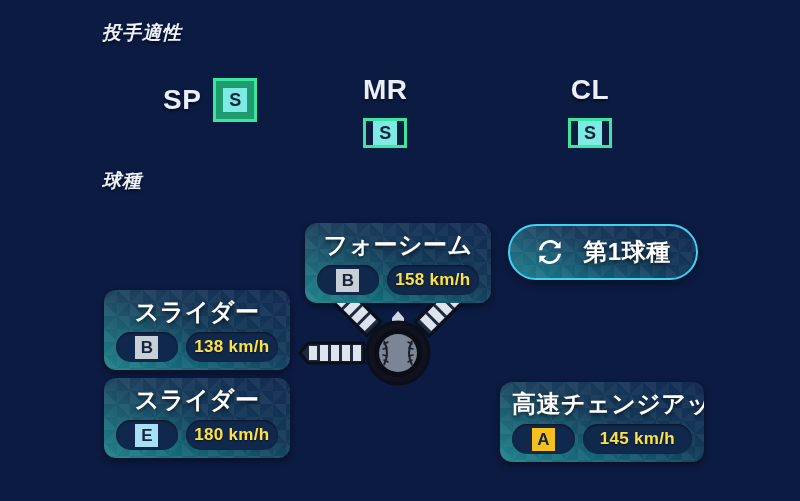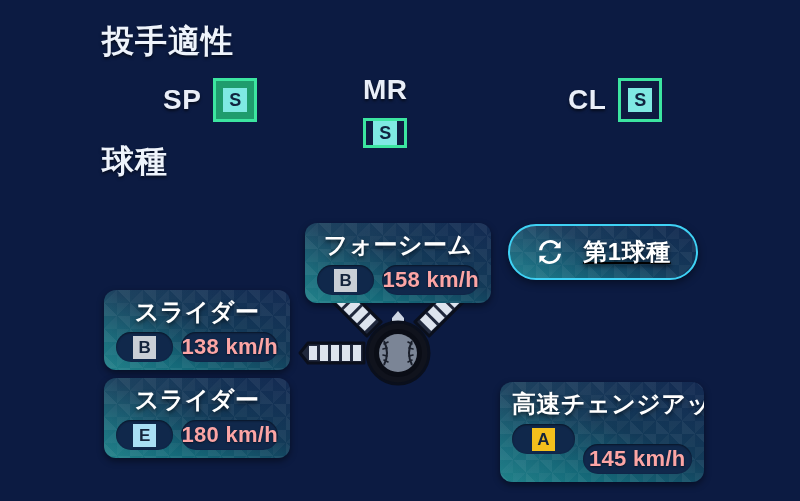--- a/index.html
+++ b/index.html
@@ -14,46 +14,47 @@
     overflow: hidden;
     font-family: "Liberation Sans", "DejaVu Sans", sans-serif;
     background: #0c1b42;
     -webkit-font-smoothing: antialiased;
   }
 
   
   .section-heading {
     position: absolute;
     color: #eef3fb;
-    font-size: 32px;
+    font-size: 19px;
     font-weight: 700;
     letter-spacing: 1px;
     text-shadow: 0 2px 3px rgba(0,0,0,.55);
     white-space: nowrap;
+    font-style: italic;
   }
   #heading-pitcher-aptitude { left: 102px; top: 20px; }
-  #heading-pitch-types      { left: 102px; top: 140px; }
+  #heading-pitch-types      { left: 102px; top: 168px; }
 
   
   .aptitude-row {
     position: absolute;
     left: 0; top: 74px;
     width: 800px;
     height: 52px;
   }
   .aptitude-item {
     position: absolute;
     display: flex;
     align-items: center;
     gap: 12px;
     height: 52px;
   }
   #aptitude-sp { left: 163px; }
   #aptitude-mr { left: 363px; flex-direction: column; }
-  #aptitude-cl { left: 568px; }
+  #aptitude-cl { left: 568px; flex-direction: column; }
 
   .aptitude-role {
     color: #e9eef8;
     font-size: 28px;
     font-weight: 800;
     letter-spacing: .5px;
     text-shadow: 0 2px 3px rgba(0,0,0,.6);
     font-family: "Liberation Sans", "DejaVu Sans", sans-serif;
   }
   .aptitude-box {
@@ -127,41 +128,41 @@
     background: #10284b;
     border-radius: 999px;
     height: 30px;
     display: flex;
     align-items: center;
     justify-content: center;
     box-shadow: inset 0 1px 2px rgba(0,0,0,.5);
   }
   .pill-grade { width: 72px; }
   .pill-speed { width: 108px; }
-  .pill-speed.wide { width: 126px; margin-top: 20px; }
+  .pill-speed.wide { width: 126px; }
 
   .grade-chip {
     width: 23px;
     height: 23px;
     display: flex;
     align-items: center;
     justify-content: center;
     font-size: 17px;
     font-weight: 800;
     line-height: 1;
     color: #14243c;
     font-family: "Liberation Sans", "DejaVu Sans", sans-serif;
   }
   .grade-A { background: #f4c01c; }
   .grade-B { background: #c9cfd6; }
   .grade-E { background: #a9dff4; }
 
   .speed-text {
-    color: #fca5a5;
-    font-size: 22px;
+    color: #fde047;
+    font-size: 17px;
     font-weight: 700;
     letter-spacing: .3px;
     white-space: nowrap;
     text-shadow: 0 1px 2px rgba(0,0,0,.5);
   }
 
   
   #card-four-seam { left: 305px; top: 223px; width: 186px; }
   #card-sweeper   { left: 104px; top: 290px; width: 186px; }
   #card-slider    { left: 104px; top: 378px; width: 186px; }
@@ -180,21 +181,20 @@
     background:
       linear-gradient(135deg, rgba(255,255,255,.06) 0%, rgba(255,255,255,0) 60%),
       linear-gradient(200deg, #13294f 0%, #14395a 45%, #15657a 80%, #1b7d8a 100%);
     display: flex;
     align-items: center;
     justify-content: center;
     gap: 18px;
     box-shadow: 0 3px 8px rgba(0,0,0,.45);
     overflow: hidden;
     cursor: pointer;
-    text-decoration: underline;
   }
   #primary-pitch-button::before {
     content: "";
     position: absolute;
     inset: 0;
     pointer-events: none;
     opacity: .18;
     background-image:
       linear-gradient(45deg, rgba(255,255,255,.3) 25%, transparent 25%, transparent 75%, rgba(255,255,255,.3) 75%),
       linear-gradient(-45deg, rgba(255,255,255,.2) 25%, transparent 25%, transparent 75%, rgba(255,255,255,.2) 75%);

